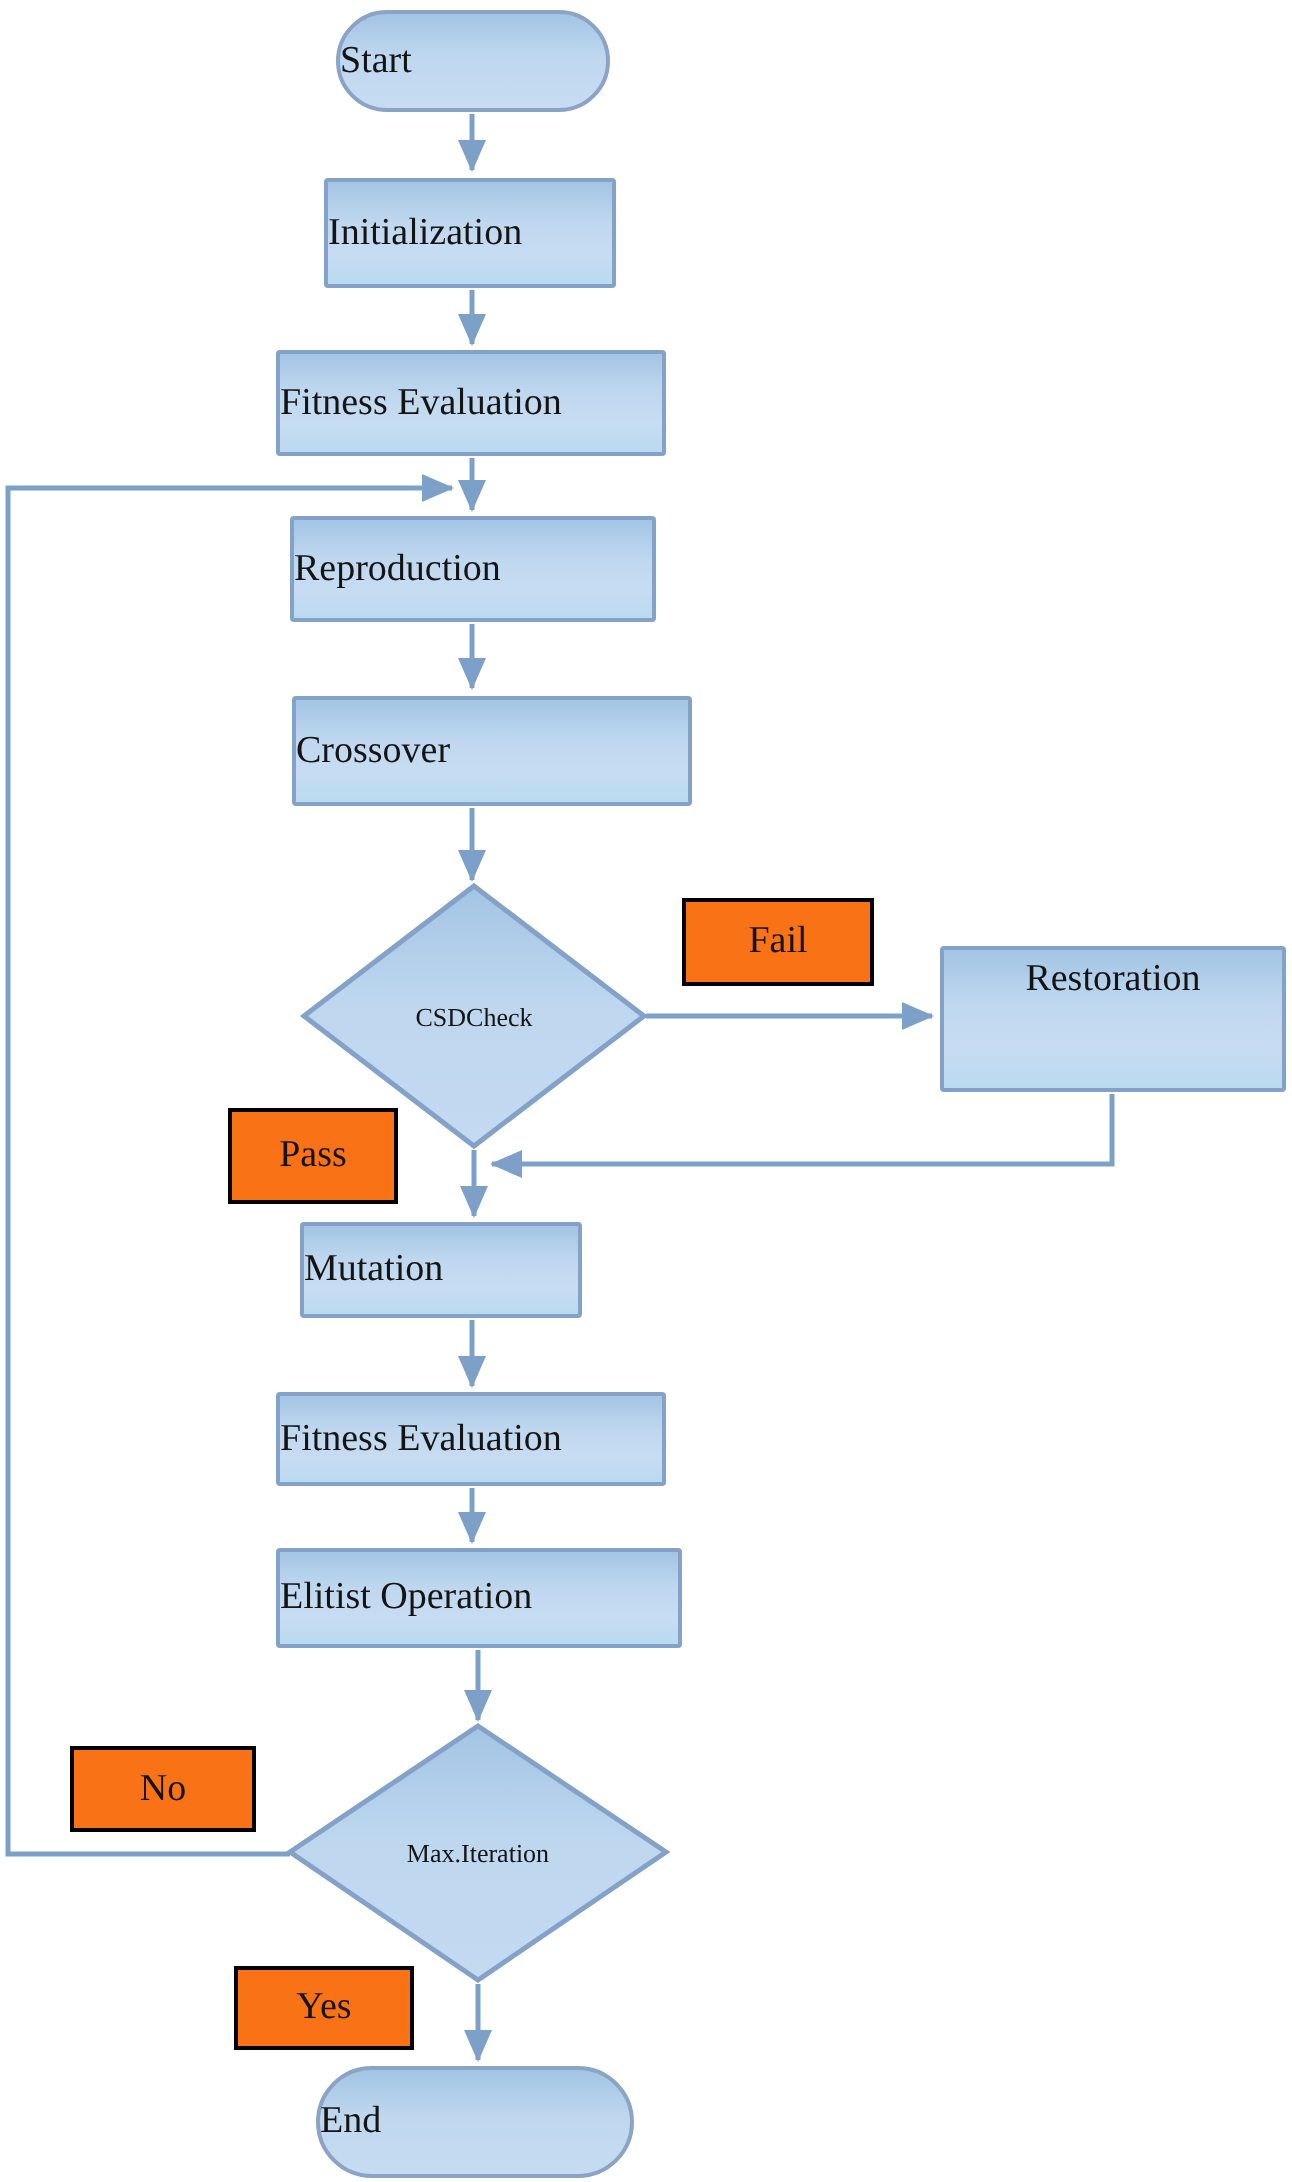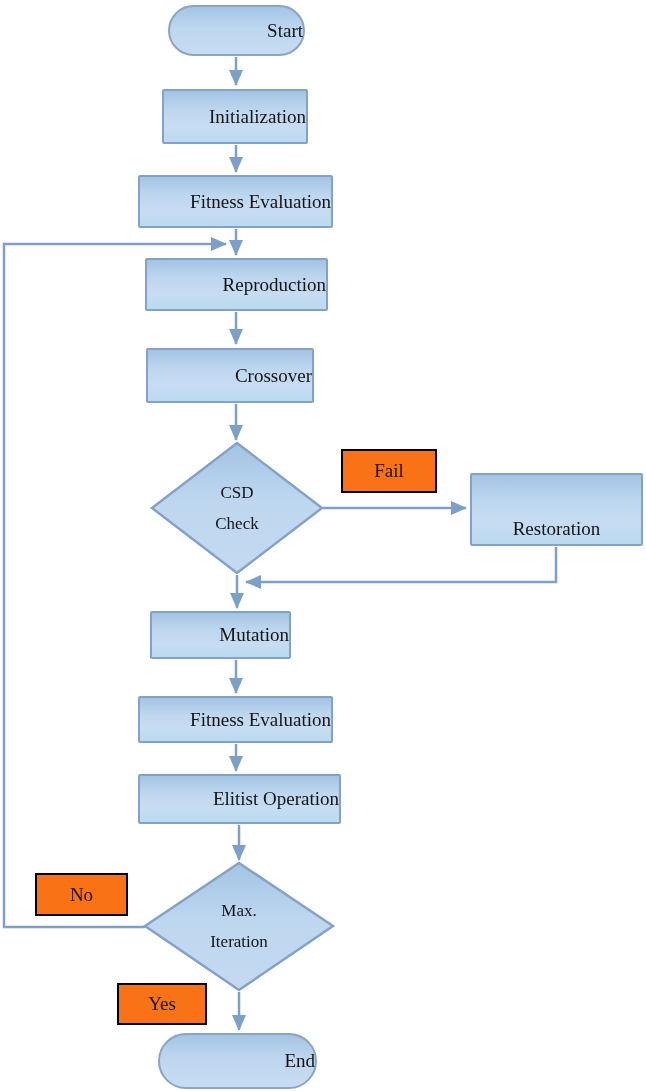--- a/index.html
+++ b/index.html
@@ -10,44 +10,44 @@
     background: #ffffff;
     font-family: "Liberation Serif", "DejaVu Serif", serif;
     color: #111111;
     overflow: hidden;
   }
   .wires { position: absolute; left: 0; top: 0; width: 646px; height: 1091px; }
   .node {
     position: absolute;
     display: flex;
     align-items: center;
-    justify-content: flex-end;
+    justify-content: flex-start;
     text-align: center;
     font-size: 19px;
     color: #141414;
   }
   .rect {
     background: linear-gradient(180deg, #a3c4e4 0%, #bed7ef 38%, #c7dcf2 70%, #badaf0 100%);
     border: 2px solid #84a2c8;
     border-radius: 2px;
     box-sizing: border-box;
   }
   .stadium {
     background: linear-gradient(180deg, #a3c4e4 0%, #bed7ef 45%, #c7dcf2 100%);
     border: 2px solid #8ba3c4;
     box-sizing: border-box;
   }
   .diamond-label {
     position: absolute;
     display: flex;
-    flex-direction: column;
+    flex-direction: row;
     align-items: center;
     justify-content: center;
     text-align: center;
-    font-size: 17px;
+    font-size: 13px;
     line-height: 31px;
     color: #141414;
   }
   .two-line { flex-direction: column; line-height: 30px; }
   .edge-label {
     position: absolute;
     display: flex;
     align-items: center;
     justify-content: center;
     background: #f97316;
@@ -116,21 +116,21 @@
   </div>
 
   <div class="node rect" style="left:138px; top:175px; width:195px; height:53px;">
     <span>Fitness Evaluation</span>
   </div>
 
   <div class="node rect" style="left:145px; top:258px; width:183px; height:53px;">
     <span>Reproduction</span>
   </div>
 
-  <div class="node rect" style="left:146px; top:348px; width:168px; height:55px;">
+  <div class="node rect" style="left:146px; top:348px; width:200px; height:55px;">
     <span>Crossover</span>
   </div>
 
   <div class="diamond-label" style="left:172px; top:475px; width:130px; height:66px;">
     <span>CSD</span>
     <span>Check</span>
   </div>
 
   <div class="node rect two-line" style="left:470px; top:473px; width:173px; height:73px;">
     <span>Restoration</span>
@@ -154,20 +154,23 @@
   </div>
 
   <div class="node stadium" style="left:158px; top:1033px; width:159px; height:56px; border-radius:28px;">
     <span>End</span>
   </div>
 
   <div class="edge-label" style="left:341px; top:449px; width:96px; height:44px;">
     <span>Fail</span>
   </div>
 
+  <div class="edge-label" style="left:114px; top:554px; width:85px; height:48px;">
+    <span>Pass</span>
+  </div>
 
   <div class="edge-label" style="left:35px; top:873px; width:93px; height:43px;">
     <span>No</span>
   </div>
 
   <div class="edge-label" style="left:117px; top:983px; width:90px; height:42px;">
     <span>Yes</span>
   </div>
 
 </div>

